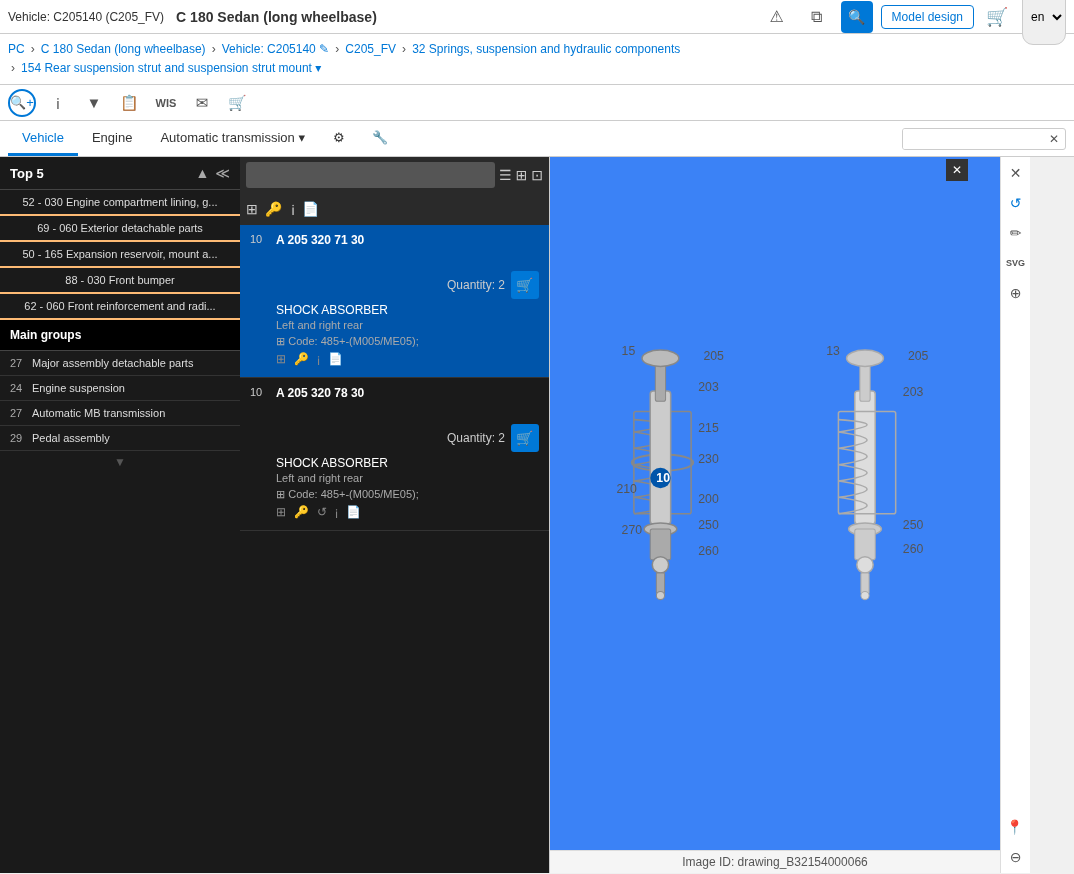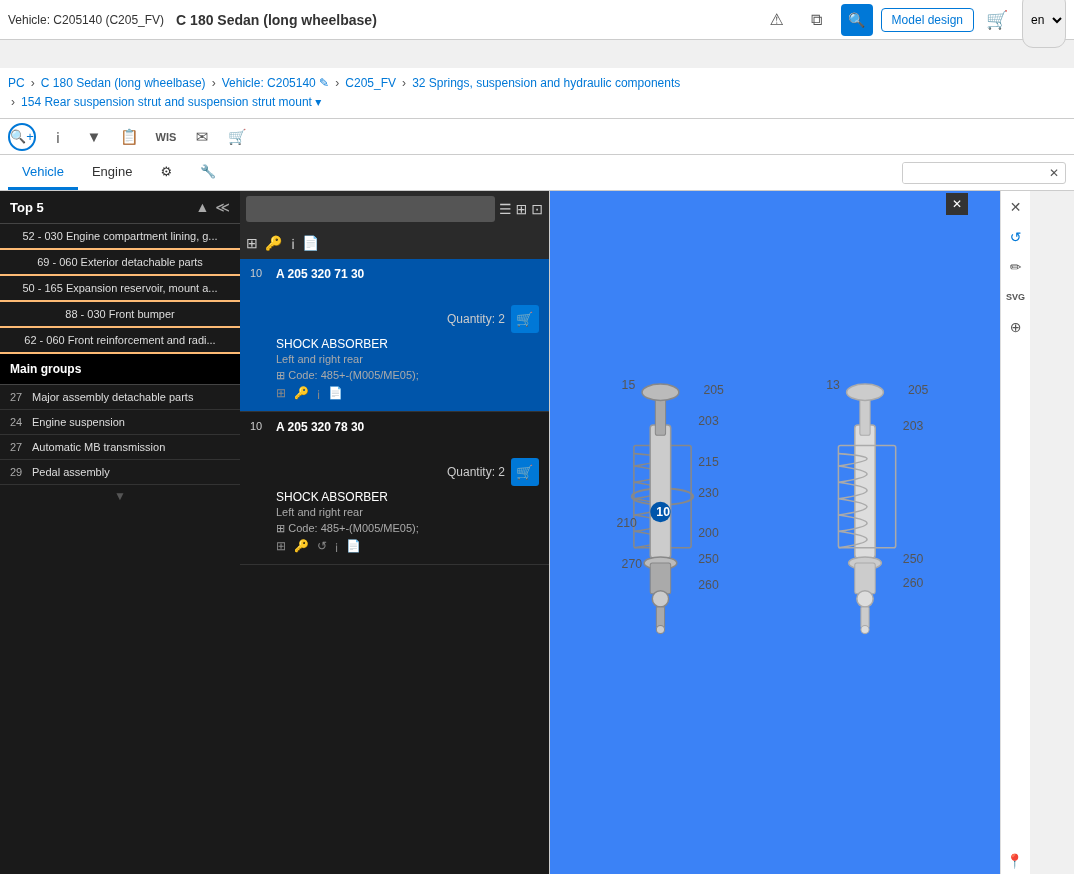--- a/index.html
+++ b/index.html
@@ -5,21 +5,21 @@
     * { box-sizing: border-box; margin: 0; padding: 0; font-family: Arial, sans-serif; font-size: 12px; }
     body { width: 1074px; height: 874px; overflow: hidden; background: #f0f0f0; }
 
     
     .top-bar {
       display: flex;
       align-items: center;
       background: #fff;
       border-bottom: 1px solid #ccc;
       padding: 4px 8px;
-      height: 40px;
+      height: 34px;
       justify-content: space-between;
     }
     .top-bar-left { display: flex; align-items: center; gap: 12px; }
     .vehicle-info { font-size: 12px; color: #333; }
     .model-name { font-size: 14px; color: #333; font-weight: bold; }
     .top-bar-right { display: flex; align-items: center; gap: 8px; }
     .icon-btn {
       width: 32px; height: 32px;
       display: flex; align-items: center; justify-content: center;
       cursor: pointer; color: #555; font-size: 16px;
@@ -60,21 +60,20 @@
     }
 
     
     .breadcrumb {
       background: #fff;
       padding: 6px 8px;
       border-bottom: 1px solid #ccc;
       font-size: 11px;
       color: #0078d7;
       line-height: 1.6;
-      margin-top: 28px;
     }
     .breadcrumb span { color: #555; }
     .breadcrumb a { color: #0078d7; text-decoration: none; cursor: pointer; }
     .breadcrumb .sep { color: #555; margin: 0 3px; }
 
     
     .icons-bar {
       background: #fff;
       border-bottom: 1px solid #ccc;
       padding: 4px 8px;
@@ -435,20 +434,21 @@
     <div class="icon-square">📋</div>
     <div class="icon-square" style="font-size:11px;font-weight:bold;color:#555;">WIS</div>
     <div class="icon-square">✉</div>
     <div class="icon-square">🛒</div>
   </div>
 </div>
 
 <div class="tabs-bar">
   <div class="tab active">Vehicle</div>
   <div class="tab">Engine</div>
+  <div class="tab">Automatic transmission ▾</div>
   <div class="tab">⚙</div>
   <div class="tab">🔧</div>
   <div class="tab-search">
     <input type="text" placeholder="" style="">
     <button>✕</button>
   </div>
 </div>
 
 <div class="main-layout">
 

